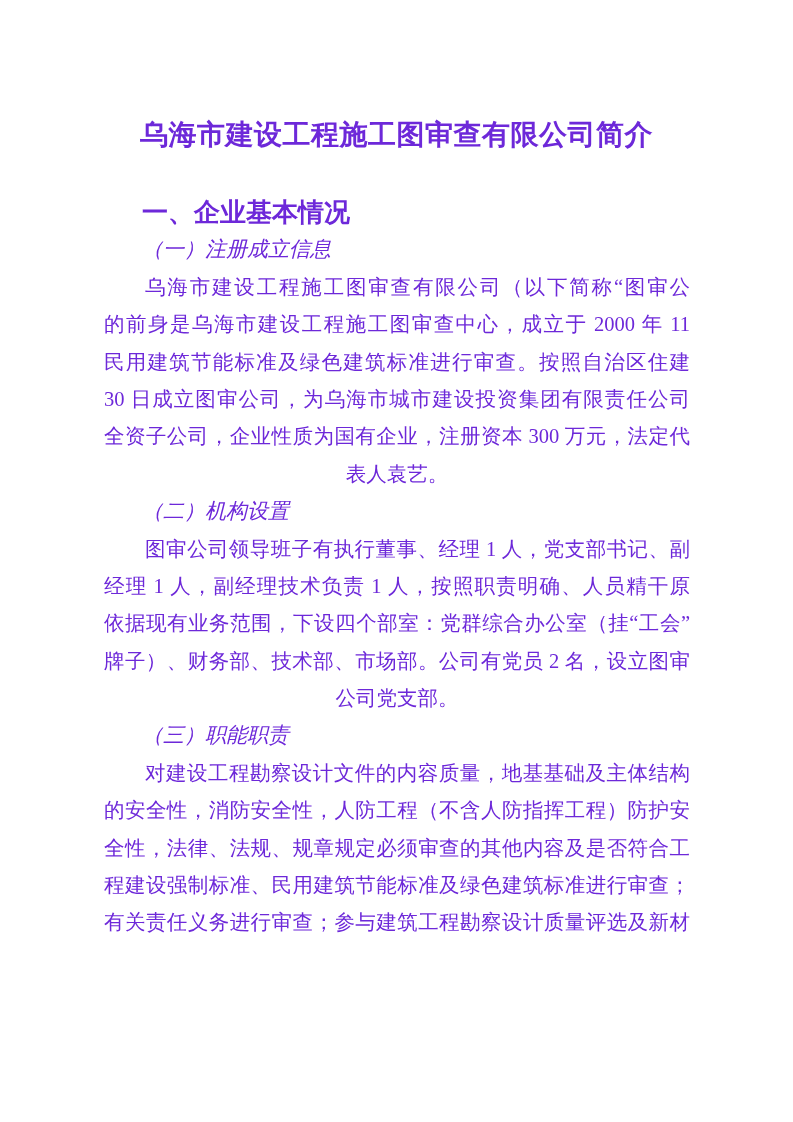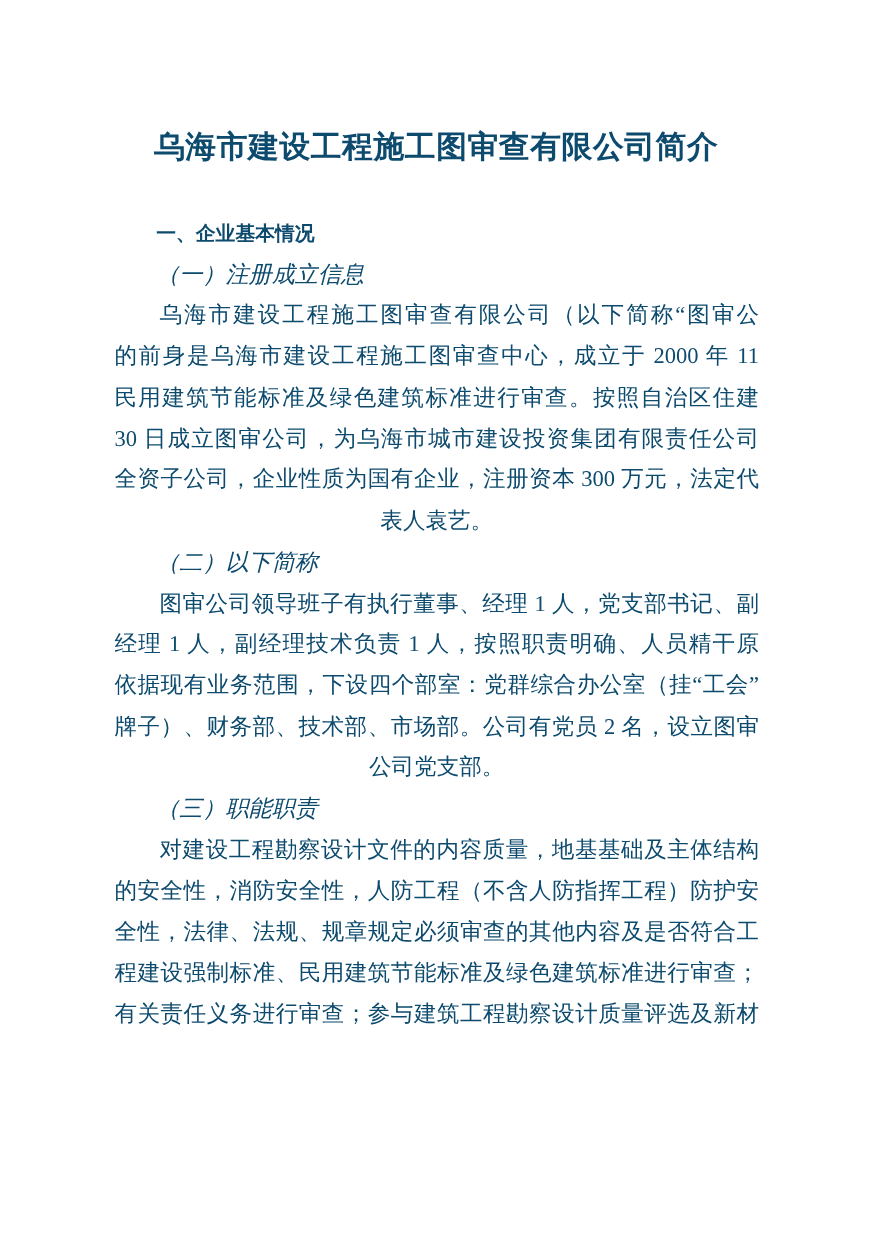--- a/index.html
+++ b/index.html
@@ -5,21 +5,21 @@
   html, body {
     margin: 0;
     padding: 0;
     background: #ffffff;
   }
   .page {
     position: relative;
     width: 793px;
     height: 1122px;
     background: #ffffff;
-    color: #0c4a6e;
+    color: #6d28d9;
     font-family: "Liberation Serif", serif;
     overflow: hidden;
   }
   .doc-title {
     position: absolute;
     top: 113px;
     left: 0;
     right: 0;
     margin: 0;
     text-align: center;
@@ -52,21 +52,21 @@
     padding-left: 41px;
   }
   
   .last {
     text-align: center;
   }
   
   .hsec {
     font-family: "Liberation Sans", sans-serif;
     font-weight: 700;
-    font-size: 18px;
+    font-size: 26px;
     padding-left: 38px;
   }
   
   .hsub {
     font-style: italic;
     font-size: 21px;
     padding-left: 38px;
   }
 </style>
 </head>
@@ -82,21 +82,21 @@
 
     <div class="line hsub">（一）注册成立信息</div>
 
     <div class="line j ind">乌海市建设工程施工图审查有限公司（以下简称“图审公司”）</div>
     <div class="line j">的前身是乌海市建设工程施工图审查中心，成立于 2000 年 11 月，</div>
     <div class="line j">民用建筑节能标准及绿色建筑标准进行审查。按照自治区住建</div>
     <div class="line j">30 日成立图审公司，为乌海市城市建设投资集团有限责任公司</div>
     <div class="line j">全资子公司，企业性质为国有企业，注册资本 300 万元，法定代</div>
     <div class="line last">表人袁艺。</div>
 
-    <div class="line hsub">（二）以下简称</div>
+    <div class="line hsub">（二）机构设置</div>
 
     <div class="line j ind">图审公司领导班子有执行董事、经理 1 人，党支部书记、副</div>
     <div class="line j">经理 1 人，副经理技术负责 1 人，按照职责明确、人员精干原则，</div>
     <div class="line j">依据现有业务范围，下设四个部室：党群综合办公室（挂“工会”</div>
     <div class="line j">牌子）、财务部、技术部、市场部。公司有党员 2 名，设立图审</div>
     <div class="line last">公司党支部。</div>
 
     <div class="line hsub">（三）职能职责</div>
 
     <div class="line j ind">对建设工程勘察设计文件的内容质量，地基基础及主体结构</div>

